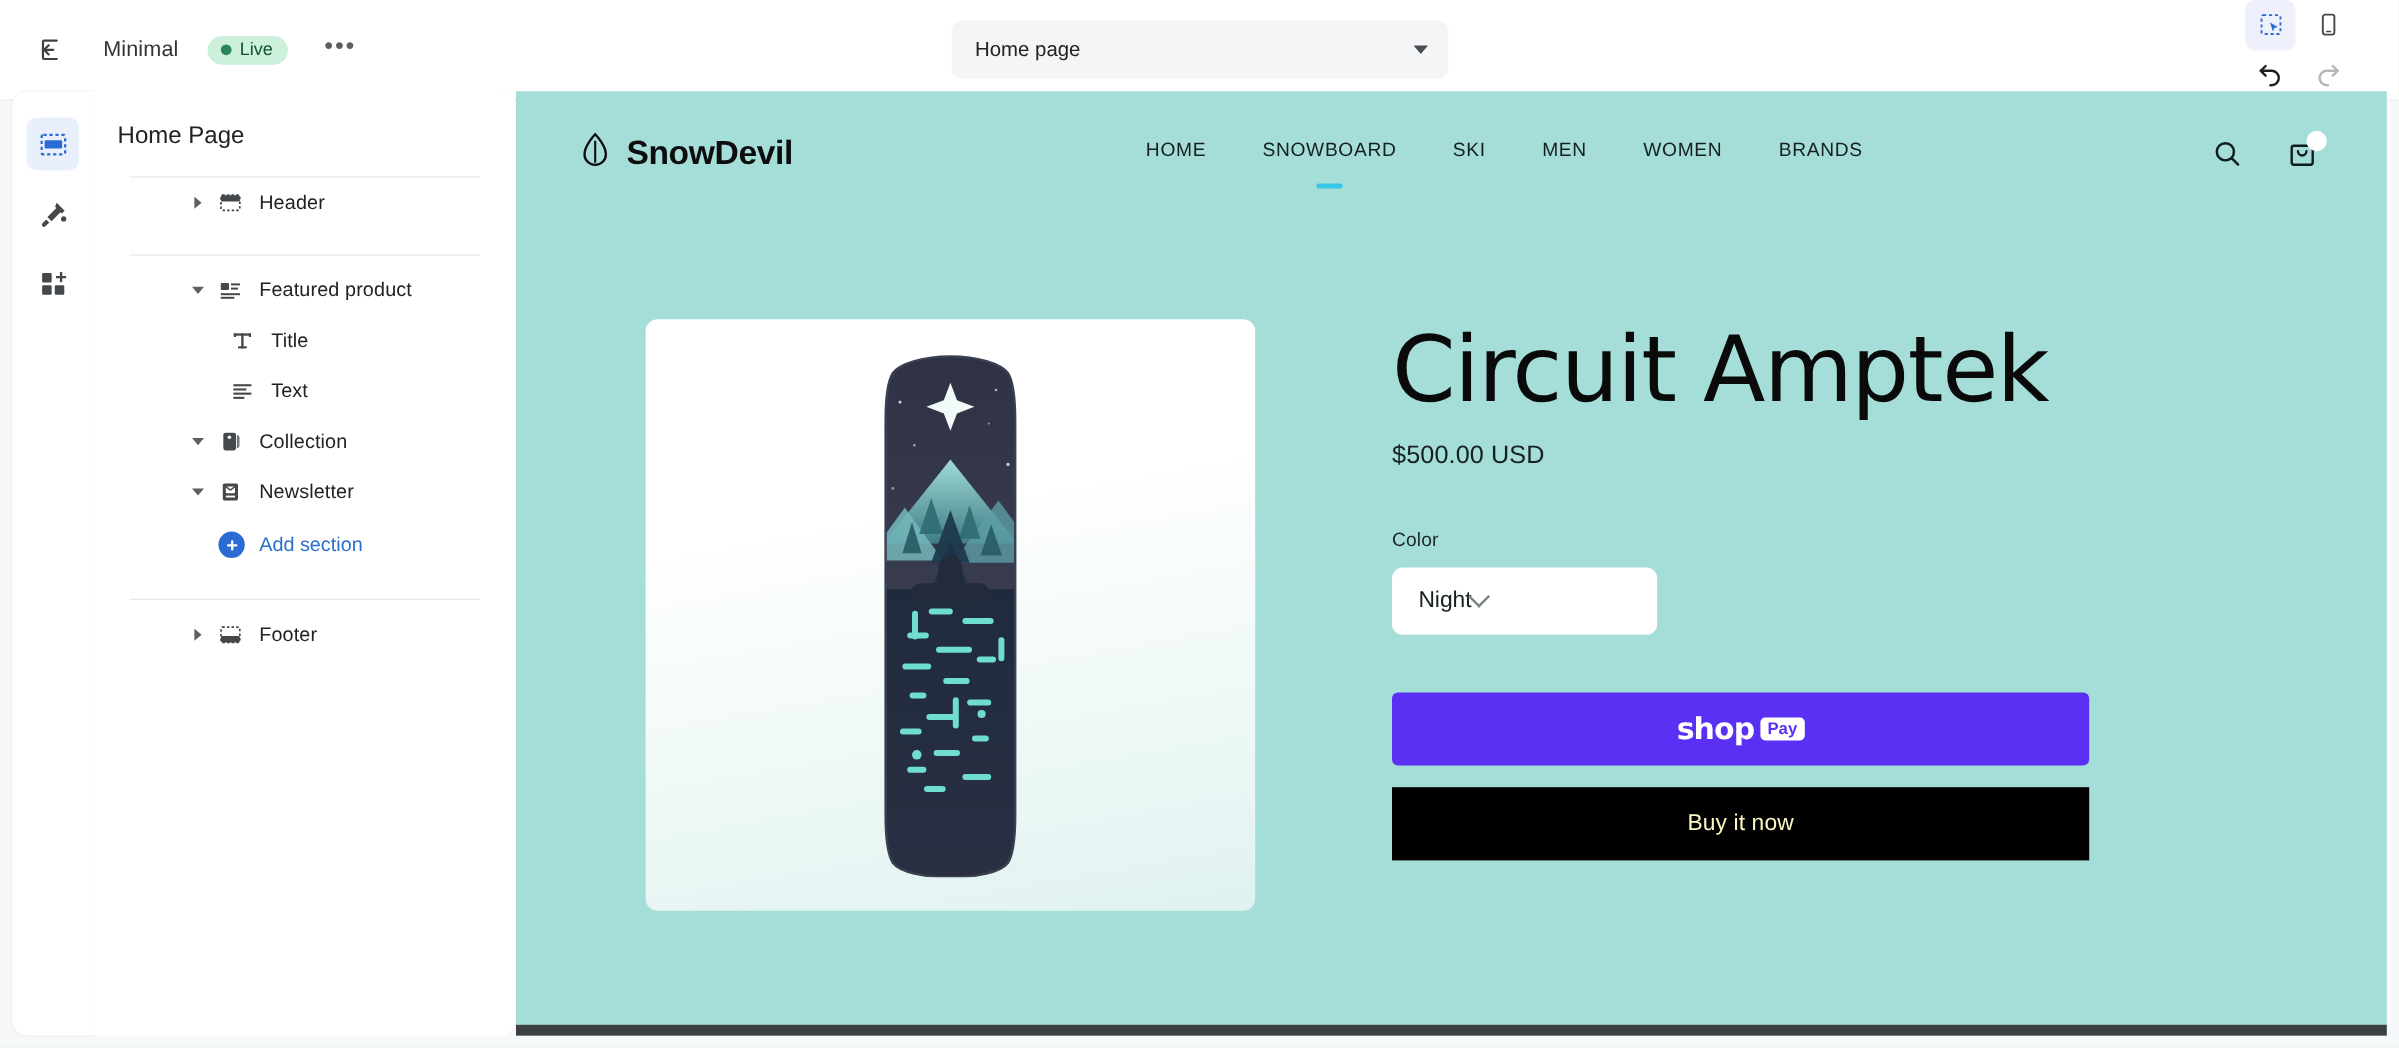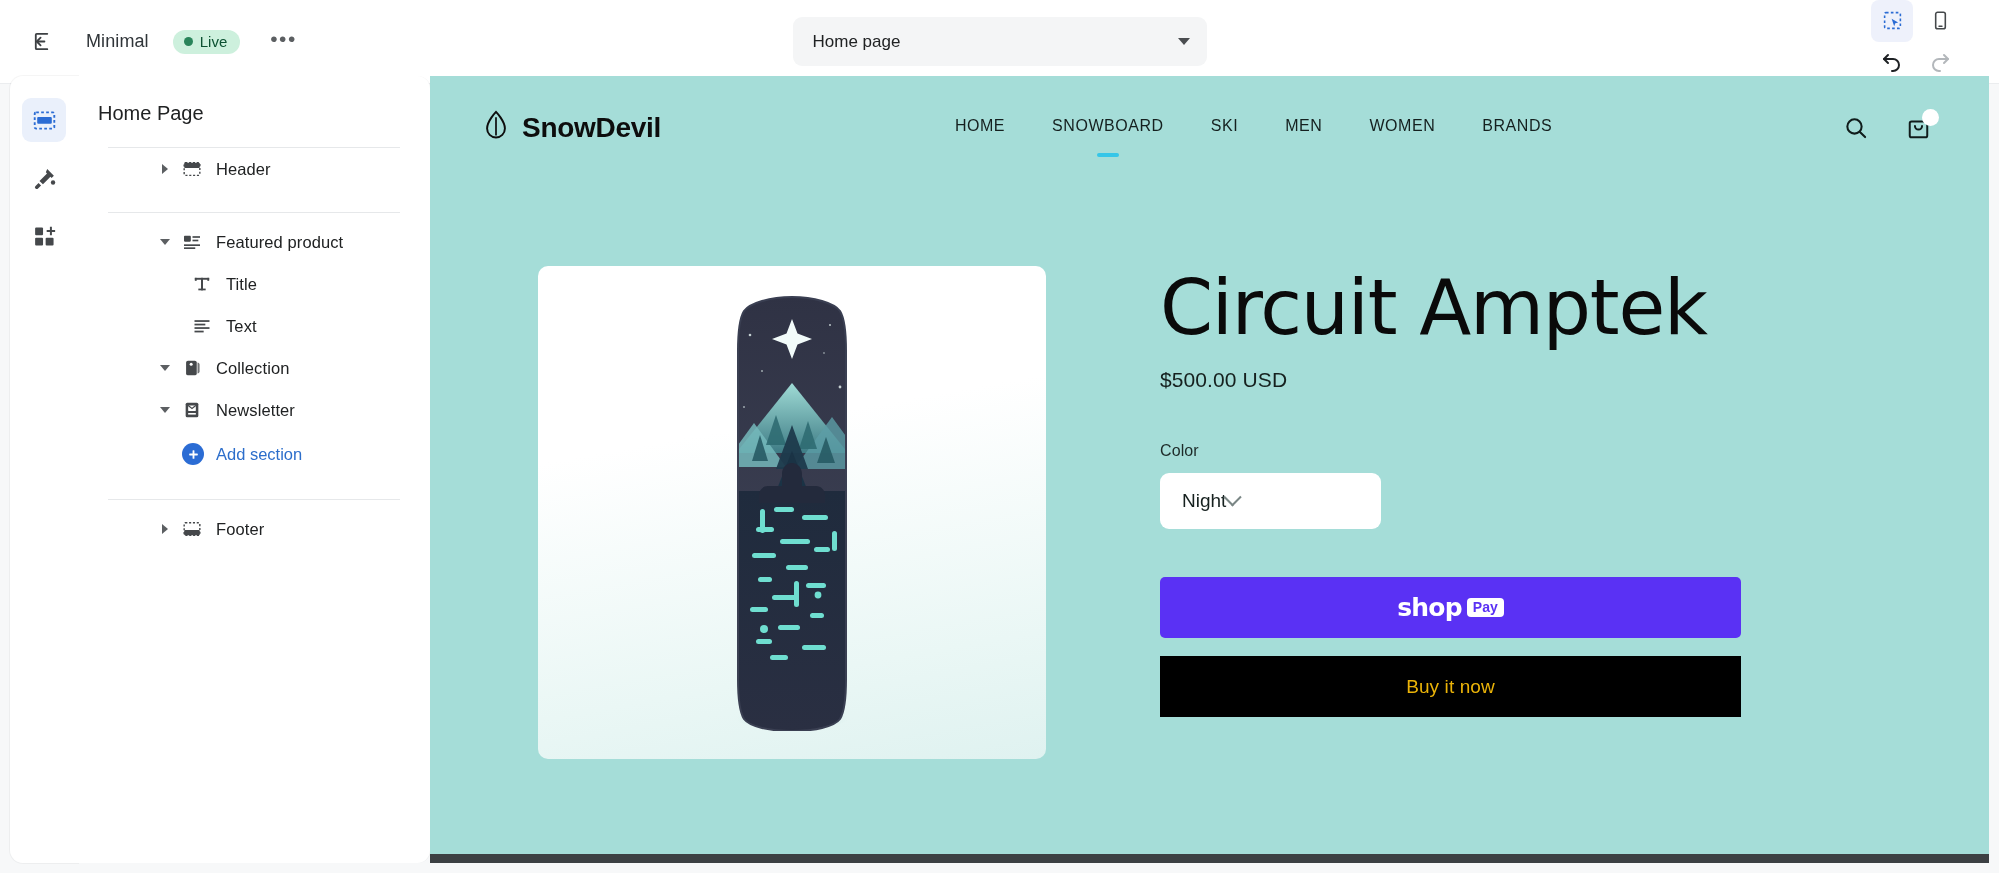--- a/index.html
+++ b/index.html
@@ -484,21 +484,21 @@
     border-radius: 4px;
     padding: 2px 6px 3px 6px;
     margin-left: 5px;
     line-height: 1;
   }
 
   .buynow-btn {
     width: 581px;
     height: 61px;
     background: #000000;
-    color: #eab308;
+    color: #fef9c3;
     border-radius: 0;
     margin-top: 18px;
     font-size: 19px;
     cursor: pointer;
     border: none;
     letter-spacing: .1px;
   }
 </style>
 </head>
 <body>

